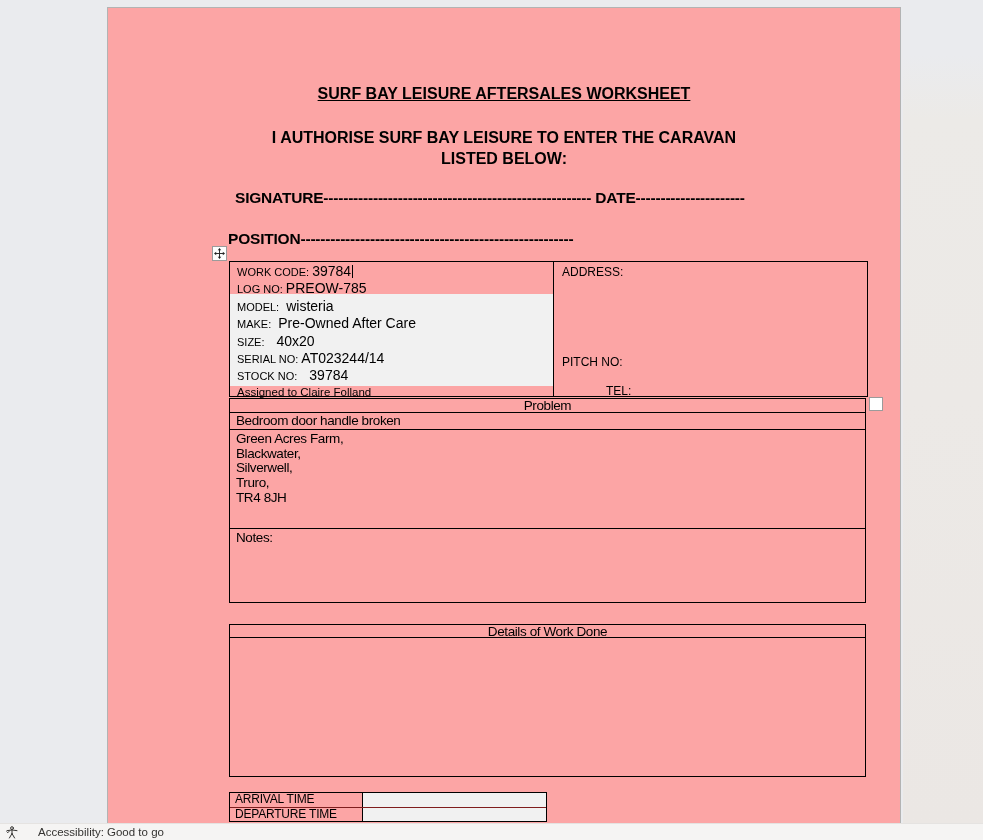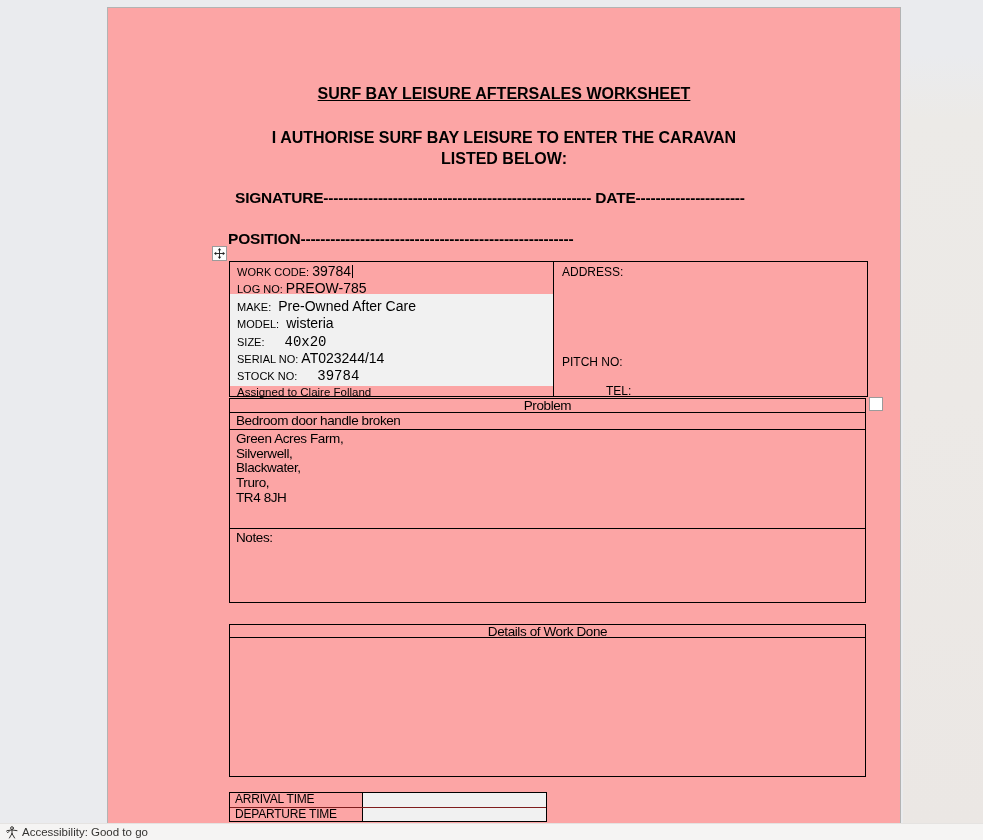--- a/index.html
+++ b/index.html
@@ -14,21 +14,21 @@
   .right-strip{
     position:absolute; left:903px; top:0; width:80px; height:823px;
     background:linear-gradient(180deg,#eaebee 0px,#eaebee 55px,#ecEAe7 120px,#ece9e6 400px,#ebe7e4 823px);
   }
   .status-bar{
     position:absolute; left:0; top:823px; width:983px; height:17px;
     background:#f5f4f3; border-top:1px solid #e5e3e1;
     display:flex; align-items:center; padding-left:6px;
     font-size:11.5px; color:#343331;
   }
-  .status-bar .a11y{ display:flex; align-items:center; gap:4px; cursor:default; }
+  .status-bar .a11y{ display:flex; align-items:center; gap:20px; cursor:default; }
   .status-bar svg{ display:block; }
   
   .page{
     position:absolute; left:107px; top:7px; width:794px; height:816px;
     background:#fca5a5; border:1px solid #b3b3b3; border-bottom:none;
   }
   .abs{ position:absolute; }
   .doc-title{ top:77px; left:0; width:100%; text-align:center; font-size:16px; font-weight:bold; }
   .doc-title span{ text-decoration:underline; }
   .auth{ top:119px; left:0; width:100%; text-align:center; font-size:16px; font-weight:bold; line-height:21px; }
@@ -39,21 +39,21 @@
     display:flex; align-items:center; justify-content:center; }
   .resize-handle{ top:389px; left:761px; width:14px; height:14px; border:1px solid #9b9b9b; background:#fff; }
   
   .t-caravan{ top:253px; left:121px; width:639px; height:136px; border:1px solid #000; display:flex; }
   .cell-left{ position:relative; width:324px; border-right:1px solid #000; padding:1px 0 0 0; }
   .cell-left .shade-bg{ position:absolute; left:0; top:32px; width:100%; height:92px; background:#f1f1f1; }
   .cell-left .frow{ position:relative; line-height:15.4px; padding-left:7px; white-space:nowrap; }
   .frow .lbl{ font-size:11px; }
   .frow .val{ font-size:14px; margin-left:3px; }
   .frow .val.gap-m{ margin-left:7px; }
-  .frow .val.gap-l{ margin-left:20px;font-family:Liberation Mono, monospace; }
+  .frow .val.gap-l{ margin-left:12px; }
   .assigned{ position:relative; font-size:11.5px; line-height:15px; padding-left:7px; }
   .caret{ display:inline-block; width:1px; height:13px; background:#000; vertical-align:-2px; margin-left:1px; }
   .cell-right{ position:relative; flex:1; font-size:12px; }
   .cell-right .addr-lbl{ top:3px; left:8px; }
   .cell-right .pitch-lbl{ top:93px; left:8px; }
   .cell-right .tel-lbl{ top:122px; left:8px;margin-left:44px; }
   
   .t-problem{ top:390px; left:121px; width:637px; border:1px solid #000; }
   .cond{ font-size:13.5px; letter-spacing:-0.4px; }
   .p-header{ height:14px; line-height:14px; text-align:center; border-bottom:1px solid #000; }
@@ -106,24 +106,24 @@
   <div class="abs t-caravan">
     <div class="cell-left">
       <div class="shade-bg"></div>
       <div class="frow">
         <span class="lbl">WORK CODE:</span><span class="val">39784</span><span class="caret"></span>
       </div>
       <div class="frow">
         <span class="lbl">LOG NO:</span><span class="val">PREOW-785</span>
       </div>
       <div class="frow">
-        <span class="lbl">MAKE:</span><span class="val gap-m">Pre-Owned After Care</span>
+        <span class="lbl">MODEL:</span><span class="val gap-m">wisteria</span>
       </div>
       <div class="frow">
-        <span class="lbl">MODEL:</span><span class="val gap-m">wisteria</span>
+        <span class="lbl">MAKE:</span><span class="val gap-m">Pre-Owned After Care</span>
       </div>
       <div class="frow">
         <span class="lbl">SIZE:</span><span class="val gap-l">40x20</span>
       </div>
       <div class="frow">
         <span class="lbl">SERIAL NO:</span><span class="val">AT023244/14</span>
       </div>
       <div class="frow">
         <span class="lbl">STOCK NO:</span><span class="val gap-l">39784</span>
       </div>
@@ -136,22 +136,22 @@
     </div>
   </div>
 
   <div class="abs resize-handle"></div>
 
   <div class="abs t-problem">
     <div class="p-header cond">Problem</div>
     <div class="p-text cond">Bedroom door handle broken</div>
     <div class="p-address cond">
       <div>Green Acres Farm,</div>
+      <div>Blackwater,</div>
       <div>Silverwell,</div>
-      <div>Blackwater,</div>
       <div>Truro,</div>
       <div>TR4 8JH</div>
     </div>
     <div class="p-notes cond">
       <span>Notes:</span>
     </div>
   </div>
 
   <div class="abs t-work">
     <div class="w-header cond">Details of Work Done</div>

